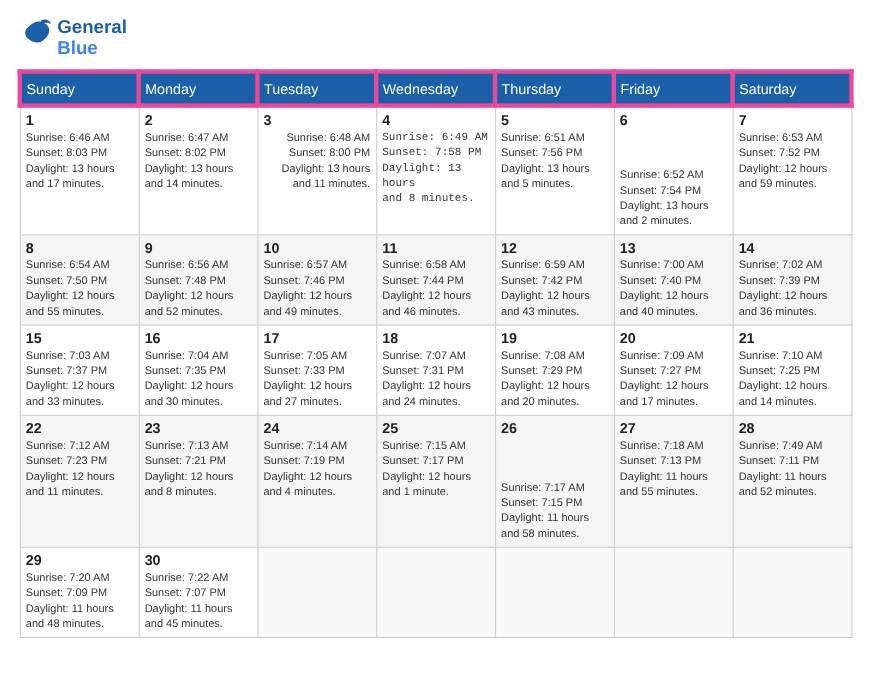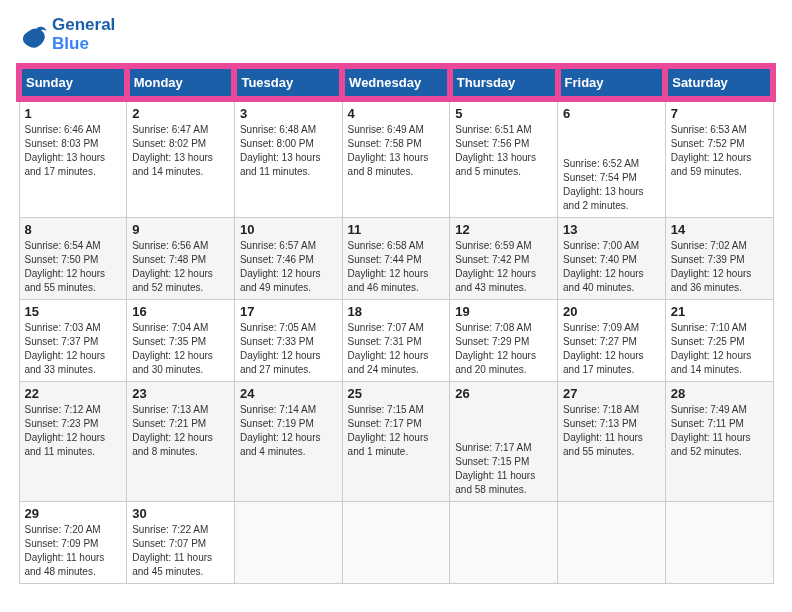--- a/index.html
+++ b/index.html
@@ -11,21 +11,21 @@
       padding: 16px;
     }
     .header-section {
       display: flex;
       justify-content: space-between;
       align-items: flex-start;
       margin-bottom: 10px;
     }
     .logo {
       display: flex;
-      align-items: flex-end;
+      align-items: flex-start;
       gap: 4px;
     }
     .logo-text {
       font-size: 18px;
       font-weight: bold;
       color: #333;
       line-height: 1.1;
     }
     .logo-bird {
       width: 32px;
@@ -47,22 +47,22 @@
       width: 100%;
       border-collapse: collapse;
       font-size: 11px;
     }
     thead th {
       background-color: #1a5fa8;
       color: #fff;
       padding: 6px 4px;
       text-align: left;
       font-size: 13px;
-      font-weight: bold;
-      border: 6px solid #ec4899;
+      font-weight: normal;
+      border: 4px solid #ec4899;
     }
     tbody td {
       border: 1px solid #ccc;
       padding: 4px 5px;
       vertical-align: top;
       width: 14.28%;
       min-height: 80px;
       background: #fff;
     }
     tbody tr:nth-child(even) td {
@@ -127,28 +127,28 @@
         </td>
         <td>
           <span class="day-num">2</span>
           <div class="day-info" style="white-space: pre-line;">Sunrise: 6:47 AM
 Sunset: 8:02 PM
 Daylight: 13 hours
 and 14 minutes.</div>
         </td>
         <td>
           <span class="day-num">3</span>
-          <div class="day-info" style="white-space: pre-line;">Sunrise: 6:48 AM
+          <div class="day-info" style="white-space: pre-line; text-align: right;">Sunrise: 6:48 AM
 Sunset: 8:00 PM
 Daylight: 13 hours
 and 11 minutes.</div>
         </td>
         <td>
           <span class="day-num">4</span>
-          <div class="day-info" style="white-space: pre-line;">Sunrise: 6:49 AM
+          <div class="day-info" style="white-space: pre-line; font-family: Liberation Mono, monospace;">Sunrise: 6:49 AM
 Sunset: 7:58 PM
 Daylight: 13 hours
 and 8 minutes.</div>
         </td>
         <td>
           <span class="day-num">5</span>
           <div class="day-info" style="white-space: pre-line;">Sunrise: 6:51 AM
 Sunset: 7:56 PM
 Daylight: 13 hours
 and 5 minutes.</div>

